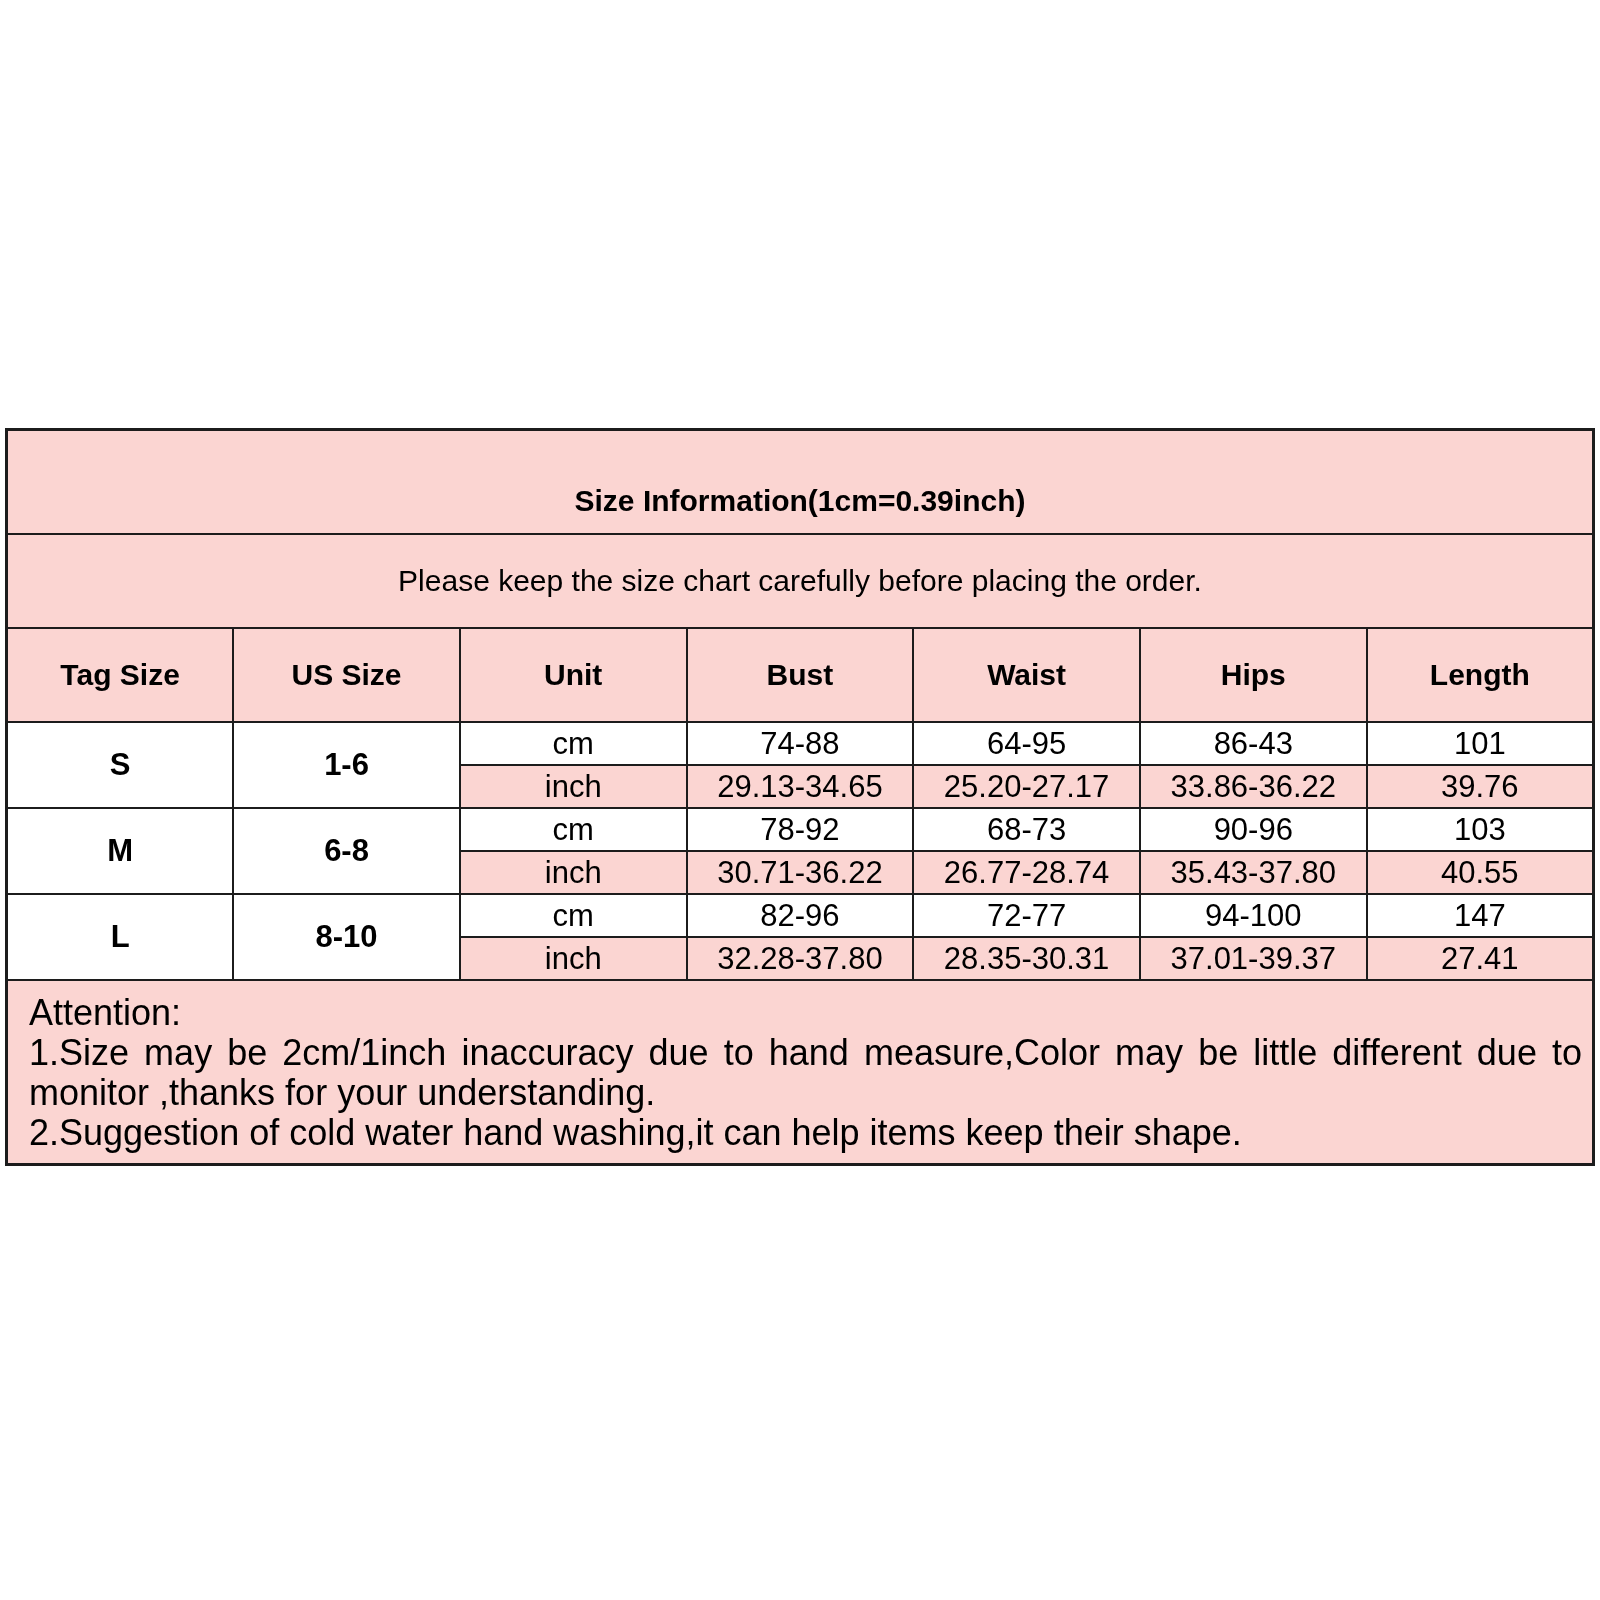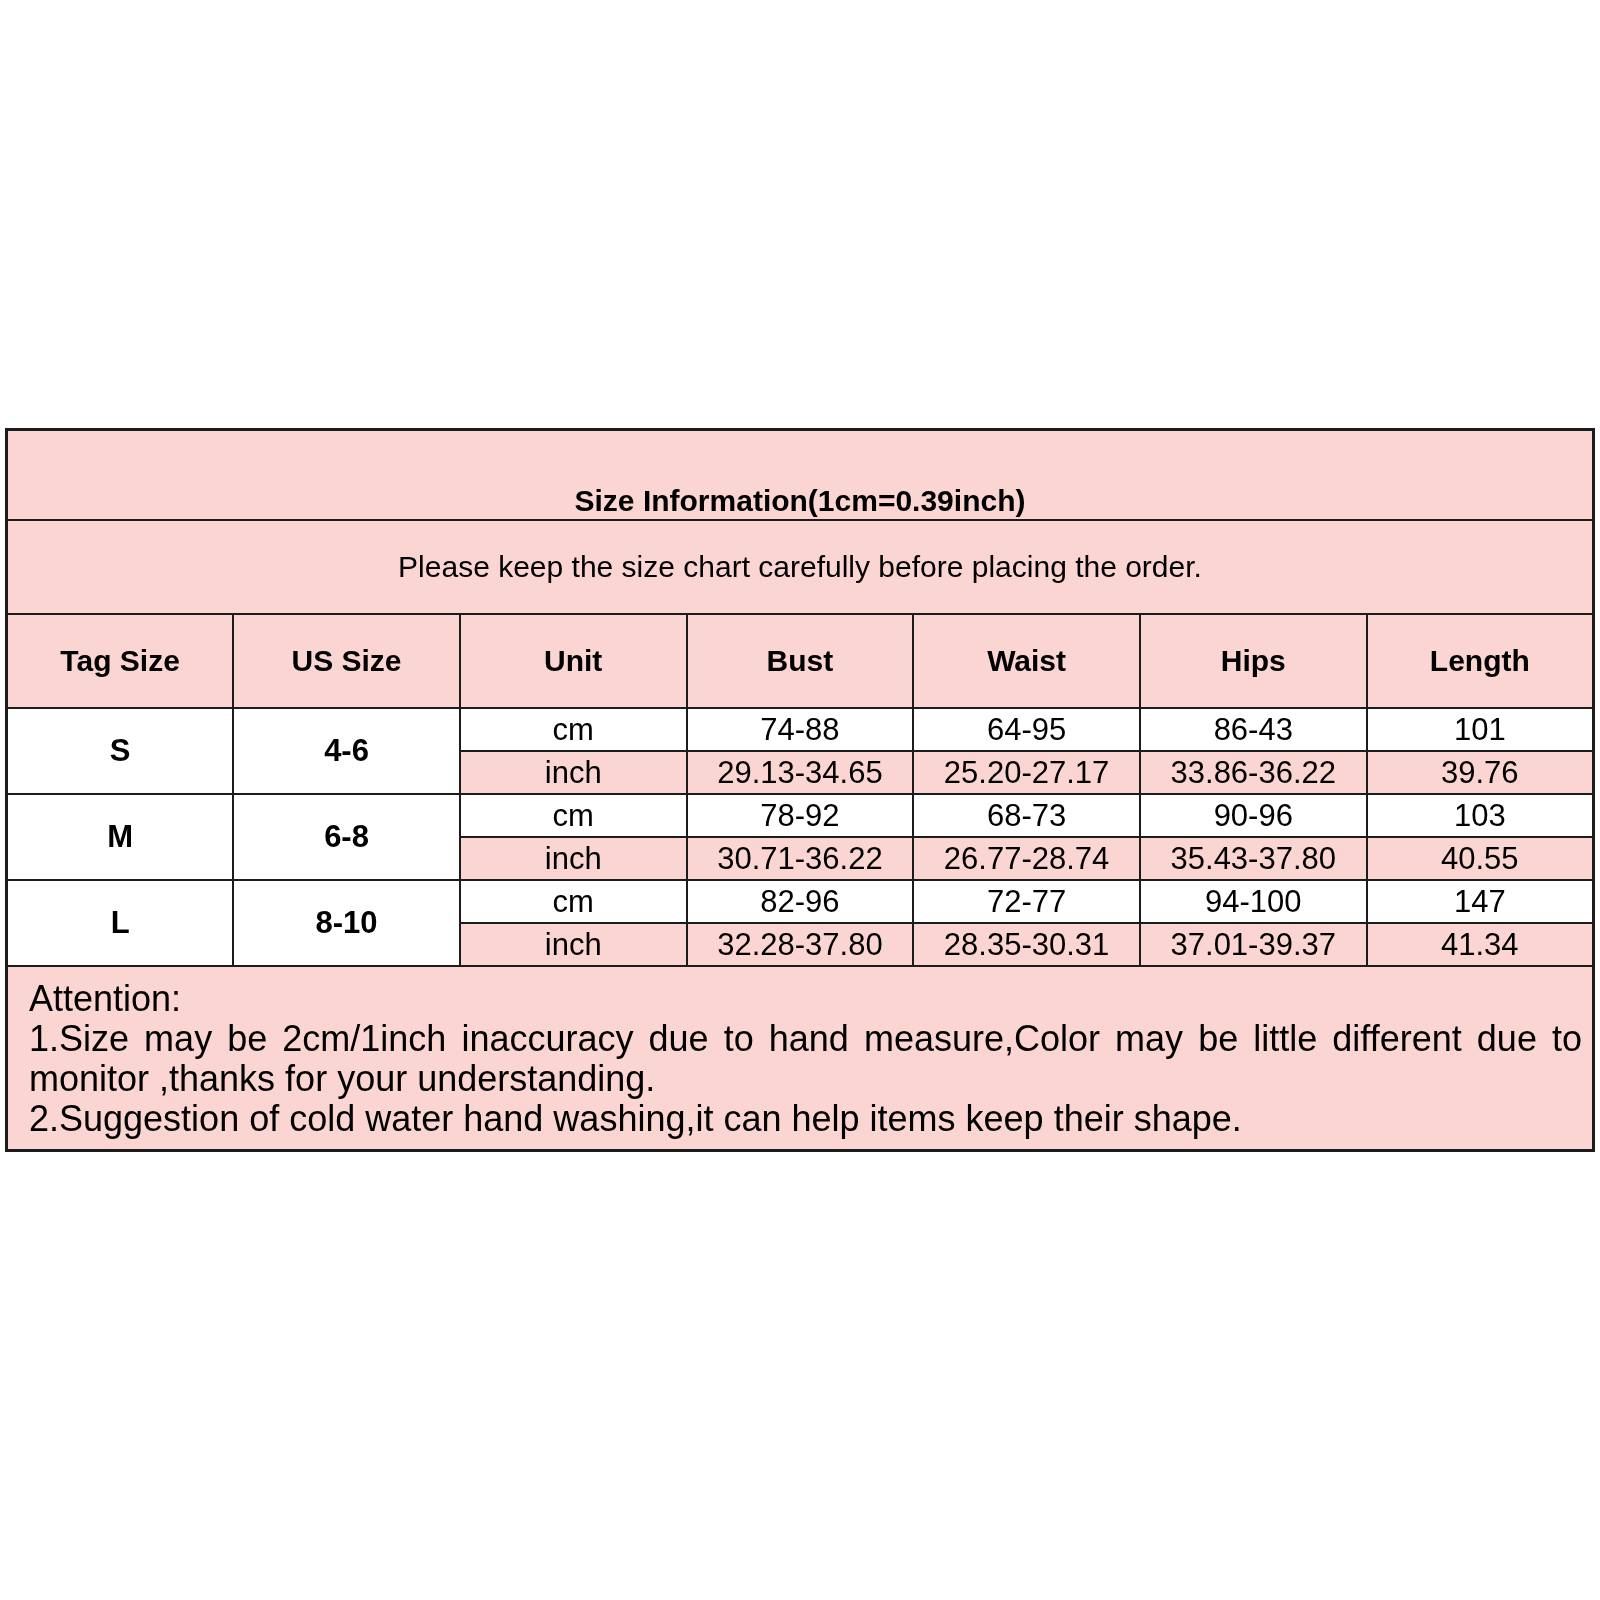--- a/index.html
+++ b/index.html
@@ -39,21 +39,21 @@
     overflow: hidden;
     white-space: nowrap;
   }
   .pink  { background: #fbd5d2; }
   .white { background: #ffffff; }
   .bold  { font-weight: bold; }
   tr.title-row td {
     height: 87px;
     font-weight: bold;
     vertical-align: bottom;
-    padding-bottom: 1px;
+    padding-bottom: 15px;
   }
   tr.subtitle-row td {
     height: 92px;
   }
   tr.header-row td {
     height: 92px;
     font-weight: bold;
   }
   tr.data-row td {
     height: 41px;
@@ -100,21 +100,21 @@
       <td class="pink">US Size</td>
       <td class="pink">Unit</td>
       <td class="pink">Bust</td>
       <td class="pink">Waist</td>
       <td class="pink">Hips</td>
       <td class="pink">Length</td>
     </tr>
 
     <tr class="data-row">
       <td rowspan="2" class="white bold">S</td>
-      <td rowspan="2" class="white bold">4-6</td>
+      <td rowspan="2" class="white bold">1-6</td>
       <td class="white">cm</td>
       <td class="white">74-88</td>
       <td class="white">64-95</td>
       <td class="white">86-43</td>
       <td class="white">101</td>
     </tr>
     <tr class="data-row">
       <td class="pink">inch</td>
       <td class="pink">29.13-34.65</td>
       <td class="pink">25.20-27.17</td>
@@ -146,21 +146,21 @@
       <td class="white">82-96</td>
       <td class="white">72-77</td>
       <td class="white">94-100</td>
       <td class="white">147</td>
     </tr>
     <tr class="data-row">
       <td class="pink">inch</td>
       <td class="pink">32.28-37.80</td>
       <td class="pink">28.35-30.31</td>
       <td class="pink">37.01-39.37</td>
-      <td class="pink">41.34</td>
+      <td class="pink">27.41</td>
     </tr>
 
     <tr class="attention-row">
       <td colspan="7" class="pink">
         <div class="attention-body">
           <div>Attention:</div>
           <div class="justify">1.Size may be 2cm/1inch inaccuracy due to hand measure,Color may be little different due to monitor ,thanks for your understanding.</div>
           <div>2.Suggestion of cold water hand washing,it can help items keep their shape.</div>
         </div>
       </td>

